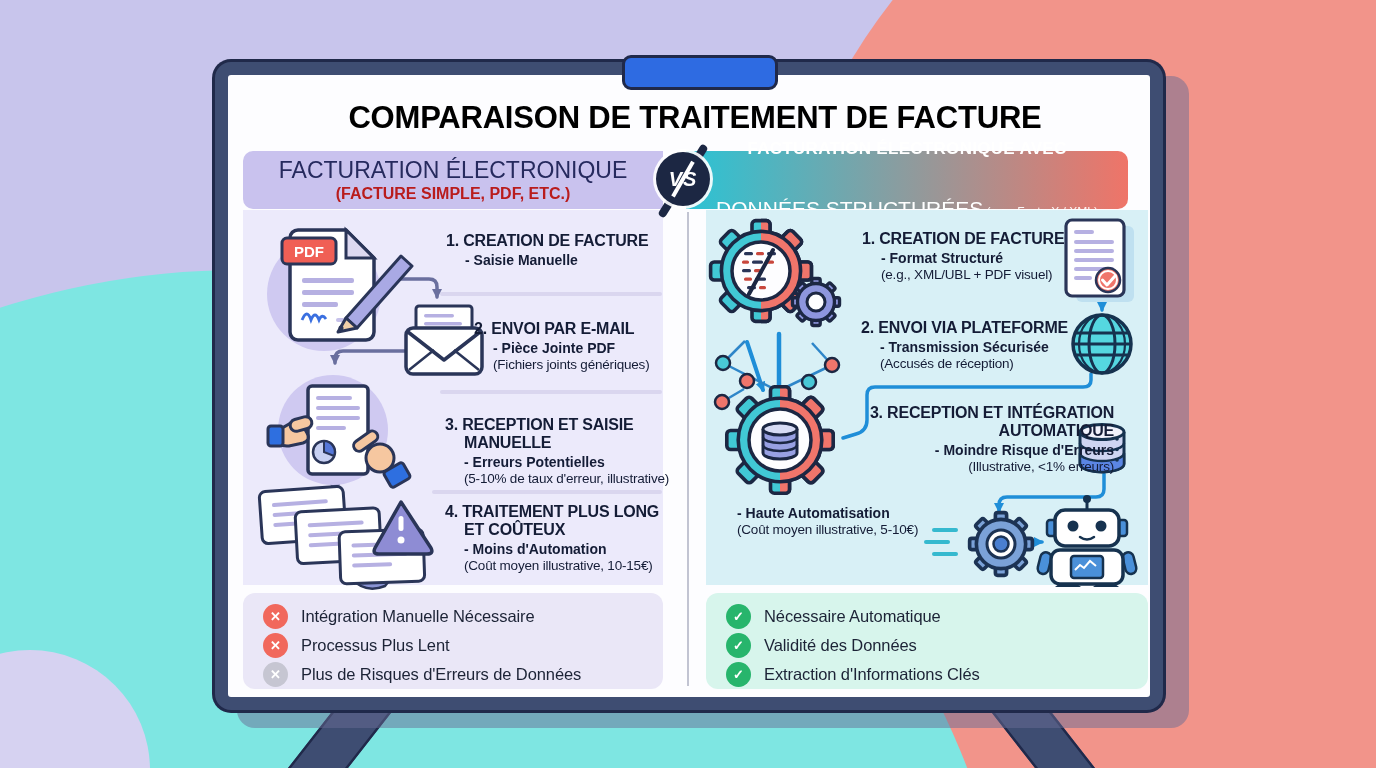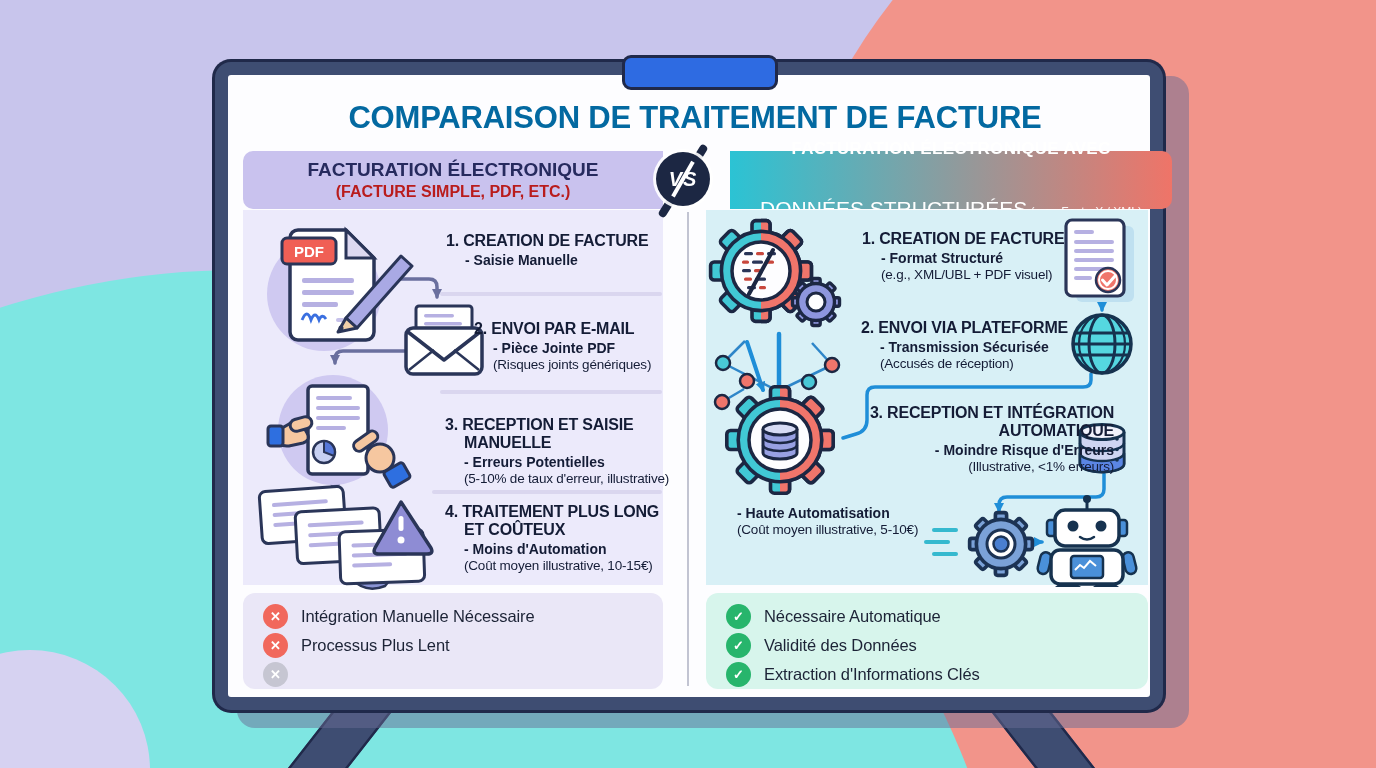--- a/index.html
+++ b/index.html
@@ -8,27 +8,27 @@
   .abs{position:absolute;}
   .circle{border-radius:50%;}
   
   #board{left:215px;top:62px;width:948px;height:648px;box-sizing:border-box;
          background:#fdfdff;border:13px solid #3e4d72;border-radius:16px;
          box-shadow:0 0 0 3px #20294a, 24px 16px 0 2px rgba(104,108,148,0.5);z-index:1;}
   .leg{width:54px;height:64px;background:#3e4d72;border:3px solid #20294a;z-index:0;}
   #clip{left:622px;top:55px;width:150px;height:29px;background:#2e6be2;
         border:3px solid #20294a;border-radius:9px;z-index:2;}
   #title{left:245px;top:100px;width:900px;text-align:center;font-size:31px;font-weight:800;
-         color:#0369a1;letter-spacing:-0.2px;z-index:2;}
+         color:#000000;letter-spacing:-0.2px;z-index:2;}
   .hdr{top:151px;height:58px;display:flex;flex-direction:column;justify-content:center;
        text-align:center;z-index:2;line-height:1.25;}
   #hdrL{left:243px;width:420px;background:#c9c2ee;border-radius:10px 0 0 10px;color:#262a5e;}
-  #hdrL .l1{font-size:19px;font-weight:700;}
+  #hdrL .l1{font-size:23px;font-weight:400;}
   #hdrL .l2{font-size:16px;font-weight:700;color:#b91c1c;}
-  #hdrR{left:730px;width:442px;background:linear-gradient(90deg,#2bc3d4,#ef7468);
+  #hdrR{left:686px;width:442px;background:linear-gradient(90deg,#2bc3d4,#ef7468);
         border-radius:0 10px 10px 0;color:#fff;gap:36px;}
   #hdrR .l1{font-size:17px;font-weight:800;letter-spacing:0.3px;}
   #hdrR .l2 b{font-size:21px;font-weight:400;}
   #hdrR .l2 span{font-size:12px;font-weight:400;color:rgba(255,255,255,0.92);}
   #slash{left:679px;top:139px;width:8px;height:84px;background:#1c2743;border-radius:4px;
          transform:rotate(32deg);z-index:5;}
   #vs{left:656px;top:152px;width:54px;height:54px;background:#1c2743;border-radius:50%;
       display:flex;align-items:center;justify-content:center;z-index:6;
       box-shadow:0 0 0 3px rgba(255,255,255,0.9);}
   #vs .wslash{position:absolute;left:25px;top:7px;width:3.5px;height:40px;background:#fff;
@@ -337,21 +337,21 @@
     <polygon points="62,96 80,96 84,99 58,99" fill="#16324f"></polygon>
   </svg>
 
   <div class="step" style="left:446px;top:232px;width:224px;">
     <div class="lbl">1. CREATION DE FACTURE</div>
     <div class="sub">- Saisie Manuelle</div>
   </div>
   <div class="step" style="left:474px;top:320px;width:200px;">
     <div class="lbl">2. ENVOI PAR E-MAIL</div>
     <div class="sub">- Pièce Jointe PDF</div>
-    <div class="note">(Risques joints génériques)</div>
+    <div class="note">(Fichiers joints génériques)</div>
   </div>
   <div class="step" style="left:445px;top:404px;width:230px;margin-top:12px;">
     <div class="lbl">3. RECEPTION ET SAISIE MANUELLE</div>
     <div class="sub">- Erreurs Potentielles</div>
     <div class="note">(5-10% de taux d'erreur, illustrative)</div>
   </div>
   <div class="step" style="left:445px;top:503px;width:228px;">
     <div class="lbl">4. TRAITEMENT PLUS LONG ET COÛTEUX</div>
     <div class="sub">- Moins d'Automation</div>
     <div class="note">(Coût moyen illustrative, 10-15€)</div>
@@ -387,20 +387,21 @@
     <div class="listrow">
       <span class="badge b-red">
           <span>✕</span>
         </span>
       <span class="txt">Processus Plus Lent</span>
     </div>
     <div class="listrow">
       <span class="badge b-gray">
           <span>✕</span>
         </span>
+      <span class="txt">Plus de Risques d'Erreurs de Données</span>
     </div>
   </div>
   <div class="abs blist" id="blistR">
     <div class="listrow">
       <span class="badge b-green">
           <span>✓</span>
         </span>
       <span class="txt">Nécessaire Automatique</span>
     </div>
     <div class="listrow">

